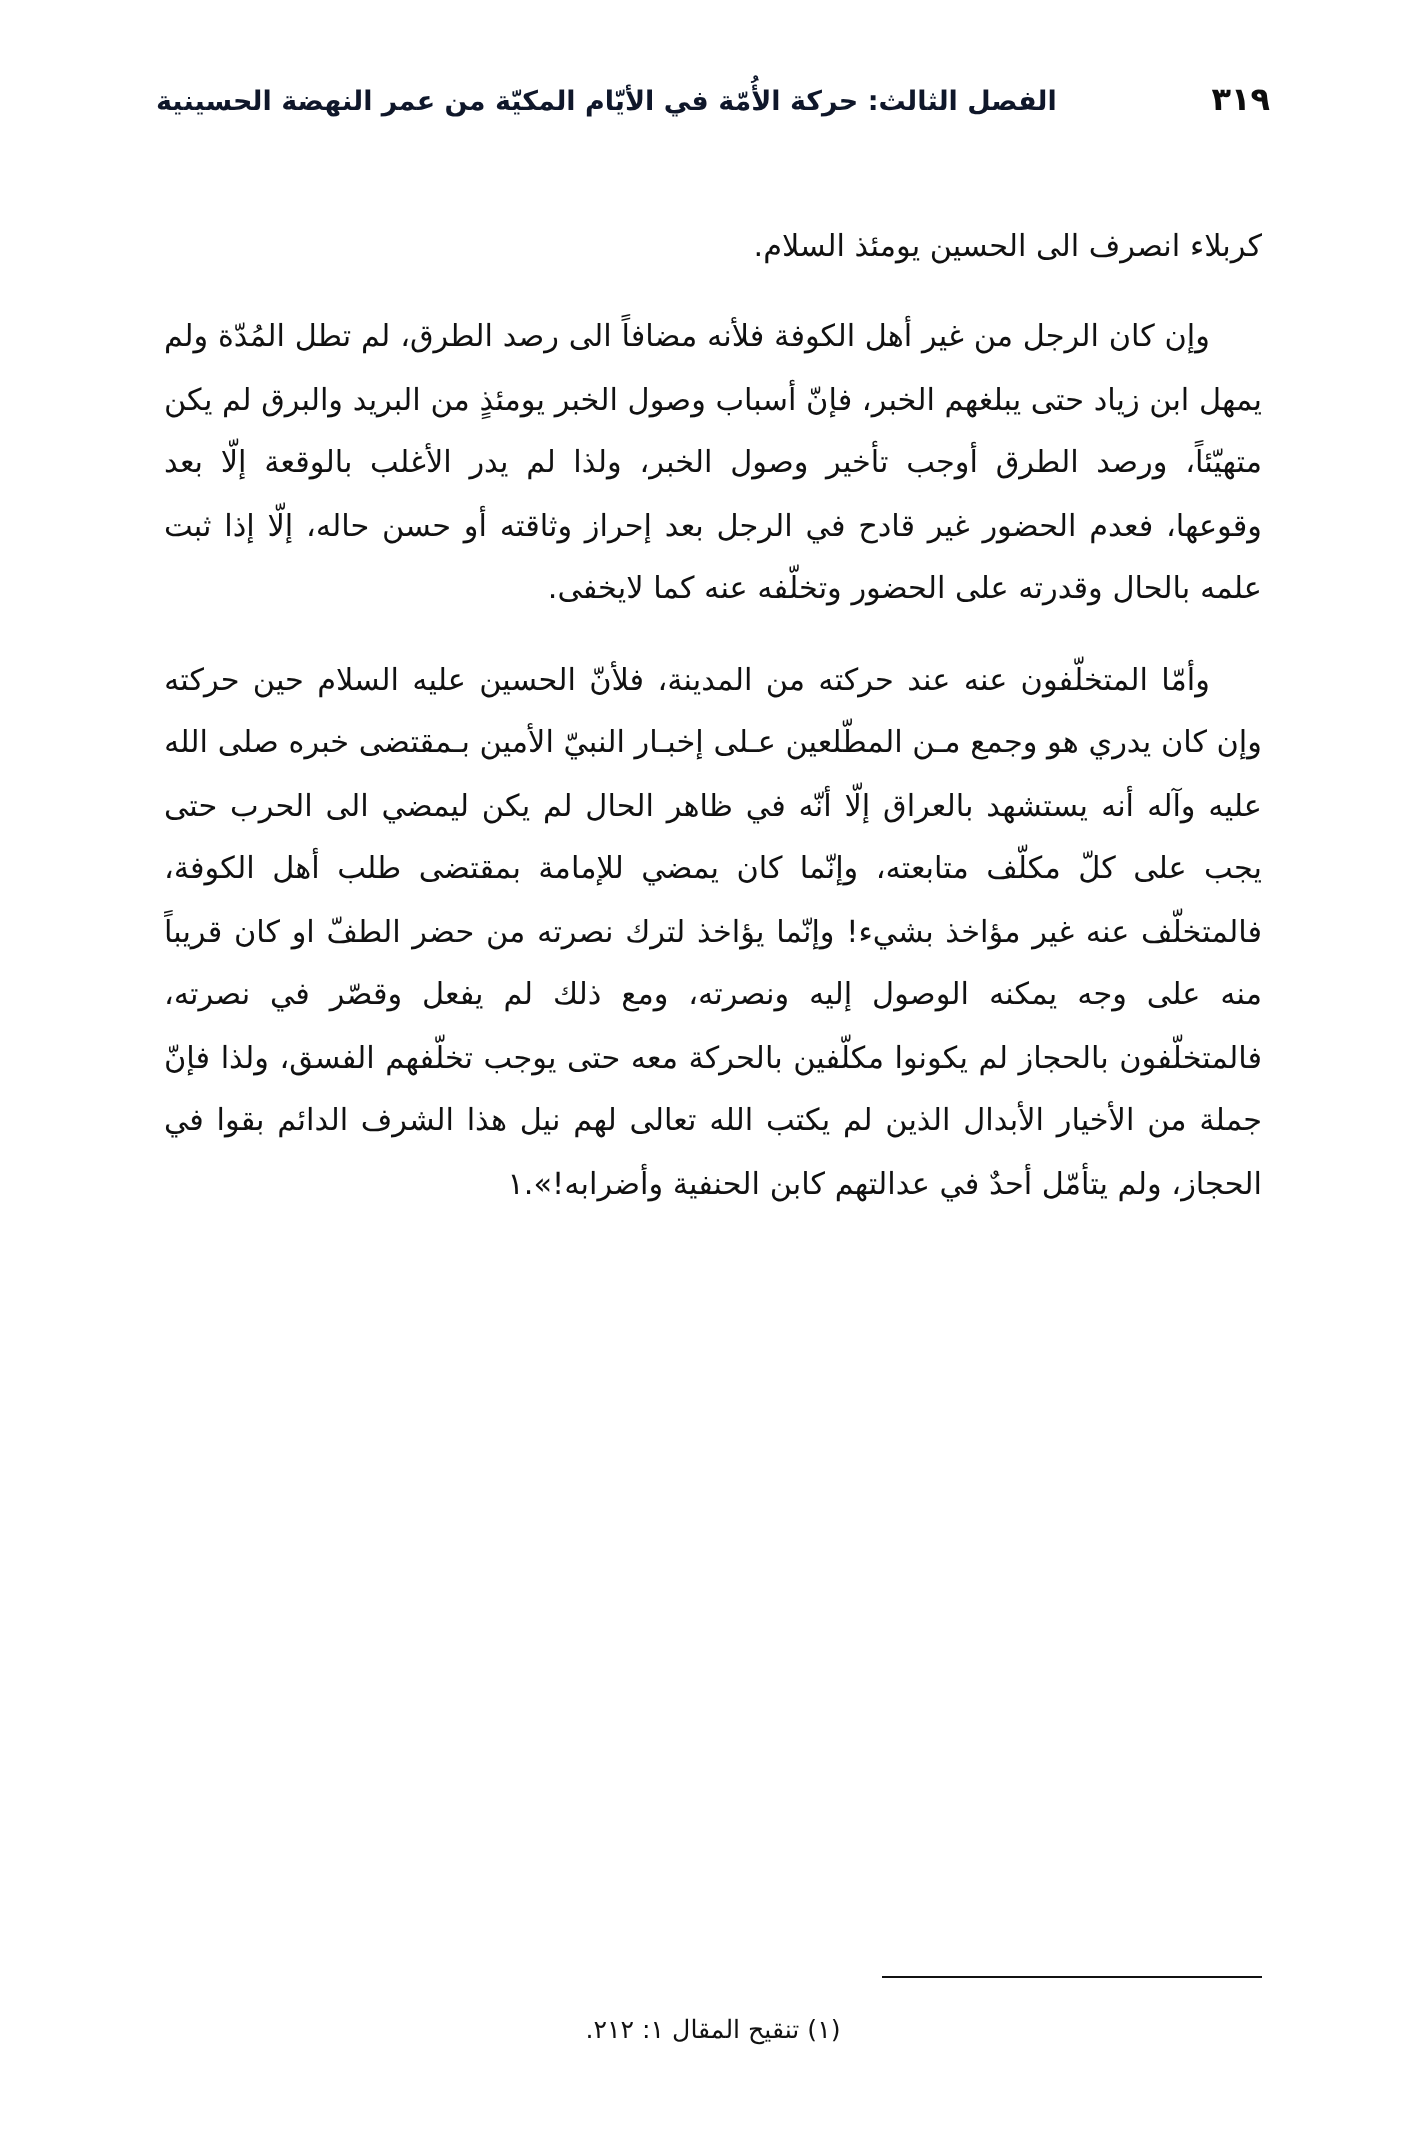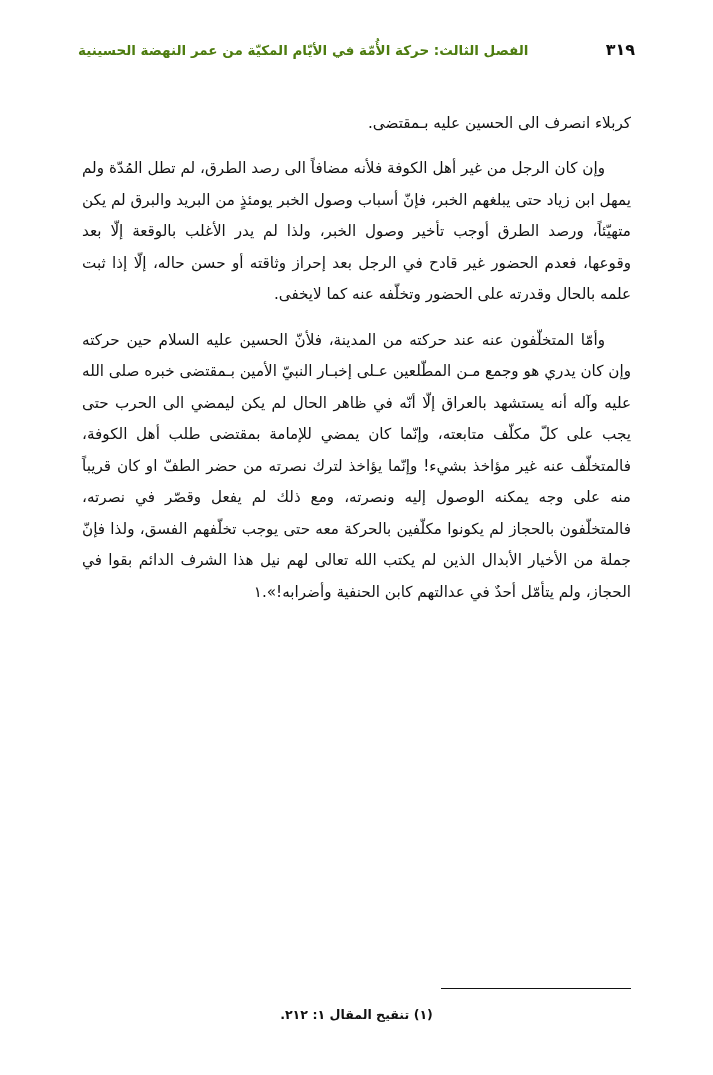--- a/index.html
+++ b/index.html
@@ -30,21 +30,21 @@
     display: flex;
     flex-direction: row-reverse;
     align-items: baseline;
     justify-content: space-between;
     direction: rtl;
   }
   .header-title {
     font-size: 13.5px;
     font-weight: bold;
     letter-spacing: 0;
-    color: #4d7c0f;
+    color: #0f172a;
     white-space: nowrap;
     text-align: center;
   }
   .header-page-number {
     font-size: 16px;
     font-weight: bold;
     color: #0d0d0d;
     direction: rtl;
   }
 
@@ -81,21 +81,21 @@
     border-top: 1.4px solid #111111;
   }
   .footnote {
     position: absolute;
     bottom: 50px;
     right: 82px;
     left: 82px;
     direction: rtl;
     text-align: right;
     font-size: 12.6px;
-    font-weight: bold;
+    font-weight: normal;
     line-height: 1.6;
     margin-top: 32px;
   }
   .footnote-inner {
     display: block;
     text-align: center;
     padding-right: 0;
   }
   .fn-line {
     display: inline-block;
@@ -106,21 +106,21 @@
 <body>
 
 <div class="page">
 
   <div class="header">
     <div class="header-title">الفصل الثالث: حركة الأُمّة في الأيّام المكيّة من عمر النهضة الحسينية</div>
     <div class="header-page-number">٣١٩</div>
   </div>
 
   <div class="content">
-    <p class="para first">كربلاء انصرف الى الحسين عليه بـمقتضى.</p>
+    <p class="para first">كربلاء انصرف الى الحسين يومئذ السلام.</p>
     <p class="para indent">وإن كان الرجل من غير أهل الكوفة فلأنه مضافاً الى رصد الطرق، لم تطل المُدّة ولم يمهل ابن زياد حتى يبلغهم الخبر، فإنّ أسباب وصول الخبر يومئذٍ من البريد والبرق لم يكن متهيّئاً، ورصد الطرق أوجب تأخير وصول الخبر، ولذا لم يدر الأغلب بالوقعة إلّا بعد وقوعها، فعدم الحضور غير قادح في الرجل بعد إحراز وثاقته أو حسن حاله، إلّا إذا ثبت علمه بالحال وقدرته على الحضور وتخلّفه عنه كما لايخفى.</p>
     <p class="para indent">وأمّا المتخلّفون عنه عند حركته من المدينة، فلأنّ الحسين عليه السلام حين حركته وإن كان يدري هو وجمع مـن المطّلعين عـلى إخبـار النبيّ الأمين بـمقتضى خبره صلى الله عليه وآله أنه يستشهد بالعراق إلّا أنّه في ظاهر الحال لم يكن ليمضي الى الحرب حتى يجب على كلّ مكلّف متابعته، وإنّما كان يمضي للإمامة بمقتضى طلب أهل الكوفة، فالمتخلّف عنه غير مؤاخذ بشيء! وإنّما يؤاخذ لترك نصرته من حضر الطفّ او كان قريباً منه على وجه يمكنه الوصول إليه ونصرته، ومع ذلك لم يفعل وقصّر في نصرته، فالمتخلّفون بالحجاز لم يكونوا مكلّفين بالحركة معه حتى يوجب تخلّفهم الفسق، ولذا فإنّ جملة من الأخيار الأبدال الذين لم يكتب الله تعالى لهم نيل هذا الشرف الدائم بقوا في الحجاز، ولم يتأمّل أحدٌ في عدالتهم كابن الحنفية وأضرابه!».١</p>
   </div>
 
   <div class="footnote-rule"></div>
   <div class="footnote">
     <span class="footnote-inner">
       <span class="fn-line">(١)</span>
       <span class="fn-line">تنقيح المقال ١: ٢١٢.</span>
     </span>

